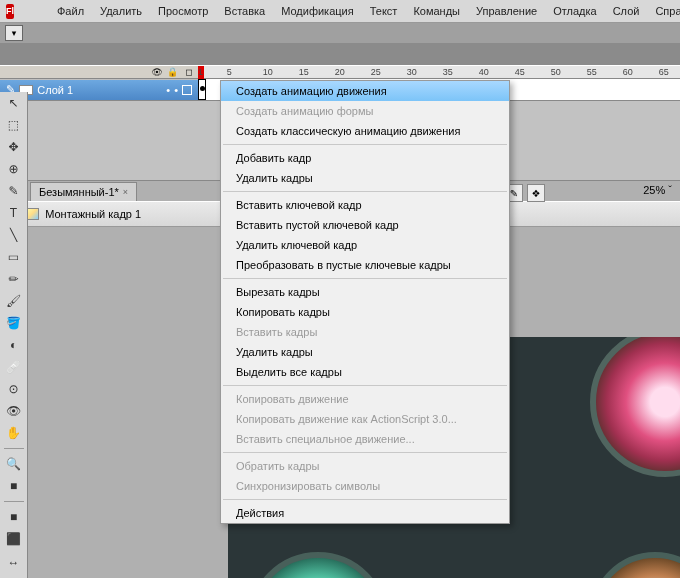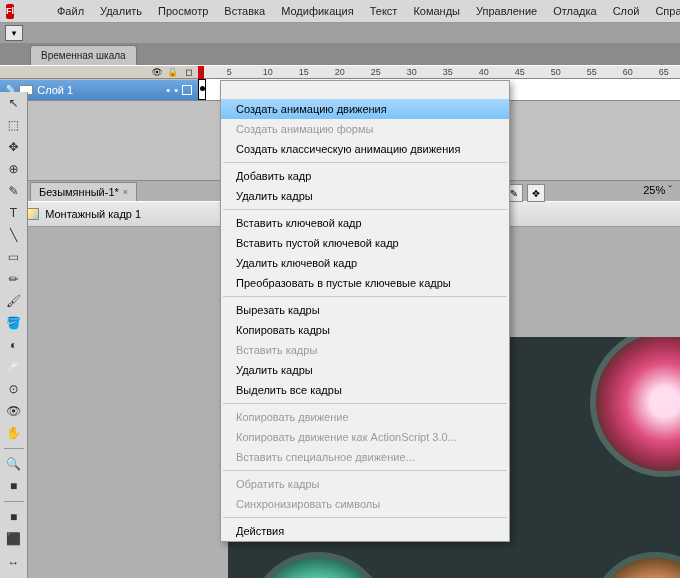--- a/index.html
+++ b/index.html
@@ -60,21 +60,21 @@
 .canvas-pic .circ { position:absolute; border-radius:50%; }
 .canvas-pic .c1 { width:160px; height:160px; left:-90px; top:-20px; background: radial-gradient(circle,#f8d0d0 20%,#d04060 45%,#602030 70%); border:8px solid #48605a;}
 .canvas-pic .c2 { width:150px; height:150px; right:-60px; top:-10px; background: radial-gradient(circle,#fde 15%,#e05080 40%,#a03050 60%,#403020 80%); border:6px solid #50655f;}
 .canvas-pic .c3 { width:140px; height:140px; left:20px; bottom:-70px; background: radial-gradient(circle,#d0f0e8 20%,#50c0a0 50%,#206050 75%); border:6px solid #48605a;}
 .canvas-pic .c4 { width:130px; height:130px; right:-40px; bottom:-60px; background: radial-gradient(circle,#f0e0d0 20%,#c08050 50%,#604020 75%); border:6px solid #48605a;}
 
 
 .ctx { position:absolute; left:220px; top:80px; width:290px; background:#f0f0f0; border:1px solid #999; box-shadow:3px 3px 6px rgba(0,0,0,0.3); z-index:50;}
 .ctx .mi { padding:4px 15px; color:#000; }
 .ctx .mi.disabled { color:#9a9a9a;}
-.ctx .mi.hl { background: linear-gradient(#a8d8ff,#7cc4f8); margin-top: 18px; }
+.ctx .mi.hl { background: linear-gradient(#a8d8ff,#7cc4f8); }
 .ctx .msep { height:1px; background:#c8c8c8; margin:3px 2px;}
 
 .rt-icons { position:absolute; right:135px; top:184px; display:flex; gap:4px;}
 .rt-icons .ri { width:18px; height:18px; border:1px solid #888; background:#eee; font-size:10px; display:flex; align-items:center; justify-content:center;}
 
 </style>
 </head>
 <body>
 
 <div class="titlebar">
@@ -92,21 +92,20 @@
       <div class="menu-item">Слой</div>
       <div class="menu-item">Справка</div>
     </div>
 </div>
 
 <div class="row2">
   <div class="btn">▾</div>
 </div>
 
 <div class="panel-tabs">
-  <div class="tab active">Временная шкала</div>
 </div>
 
 <div class="tl-header">
   <div class="left">
     <span class="ico">👁</span>
     <span class="ico">🔒</span>
     <span class="ico">◻</span>
   </div>
   <div class="tl-ruler" id="ruler">
     <div class="playhead"></div>

